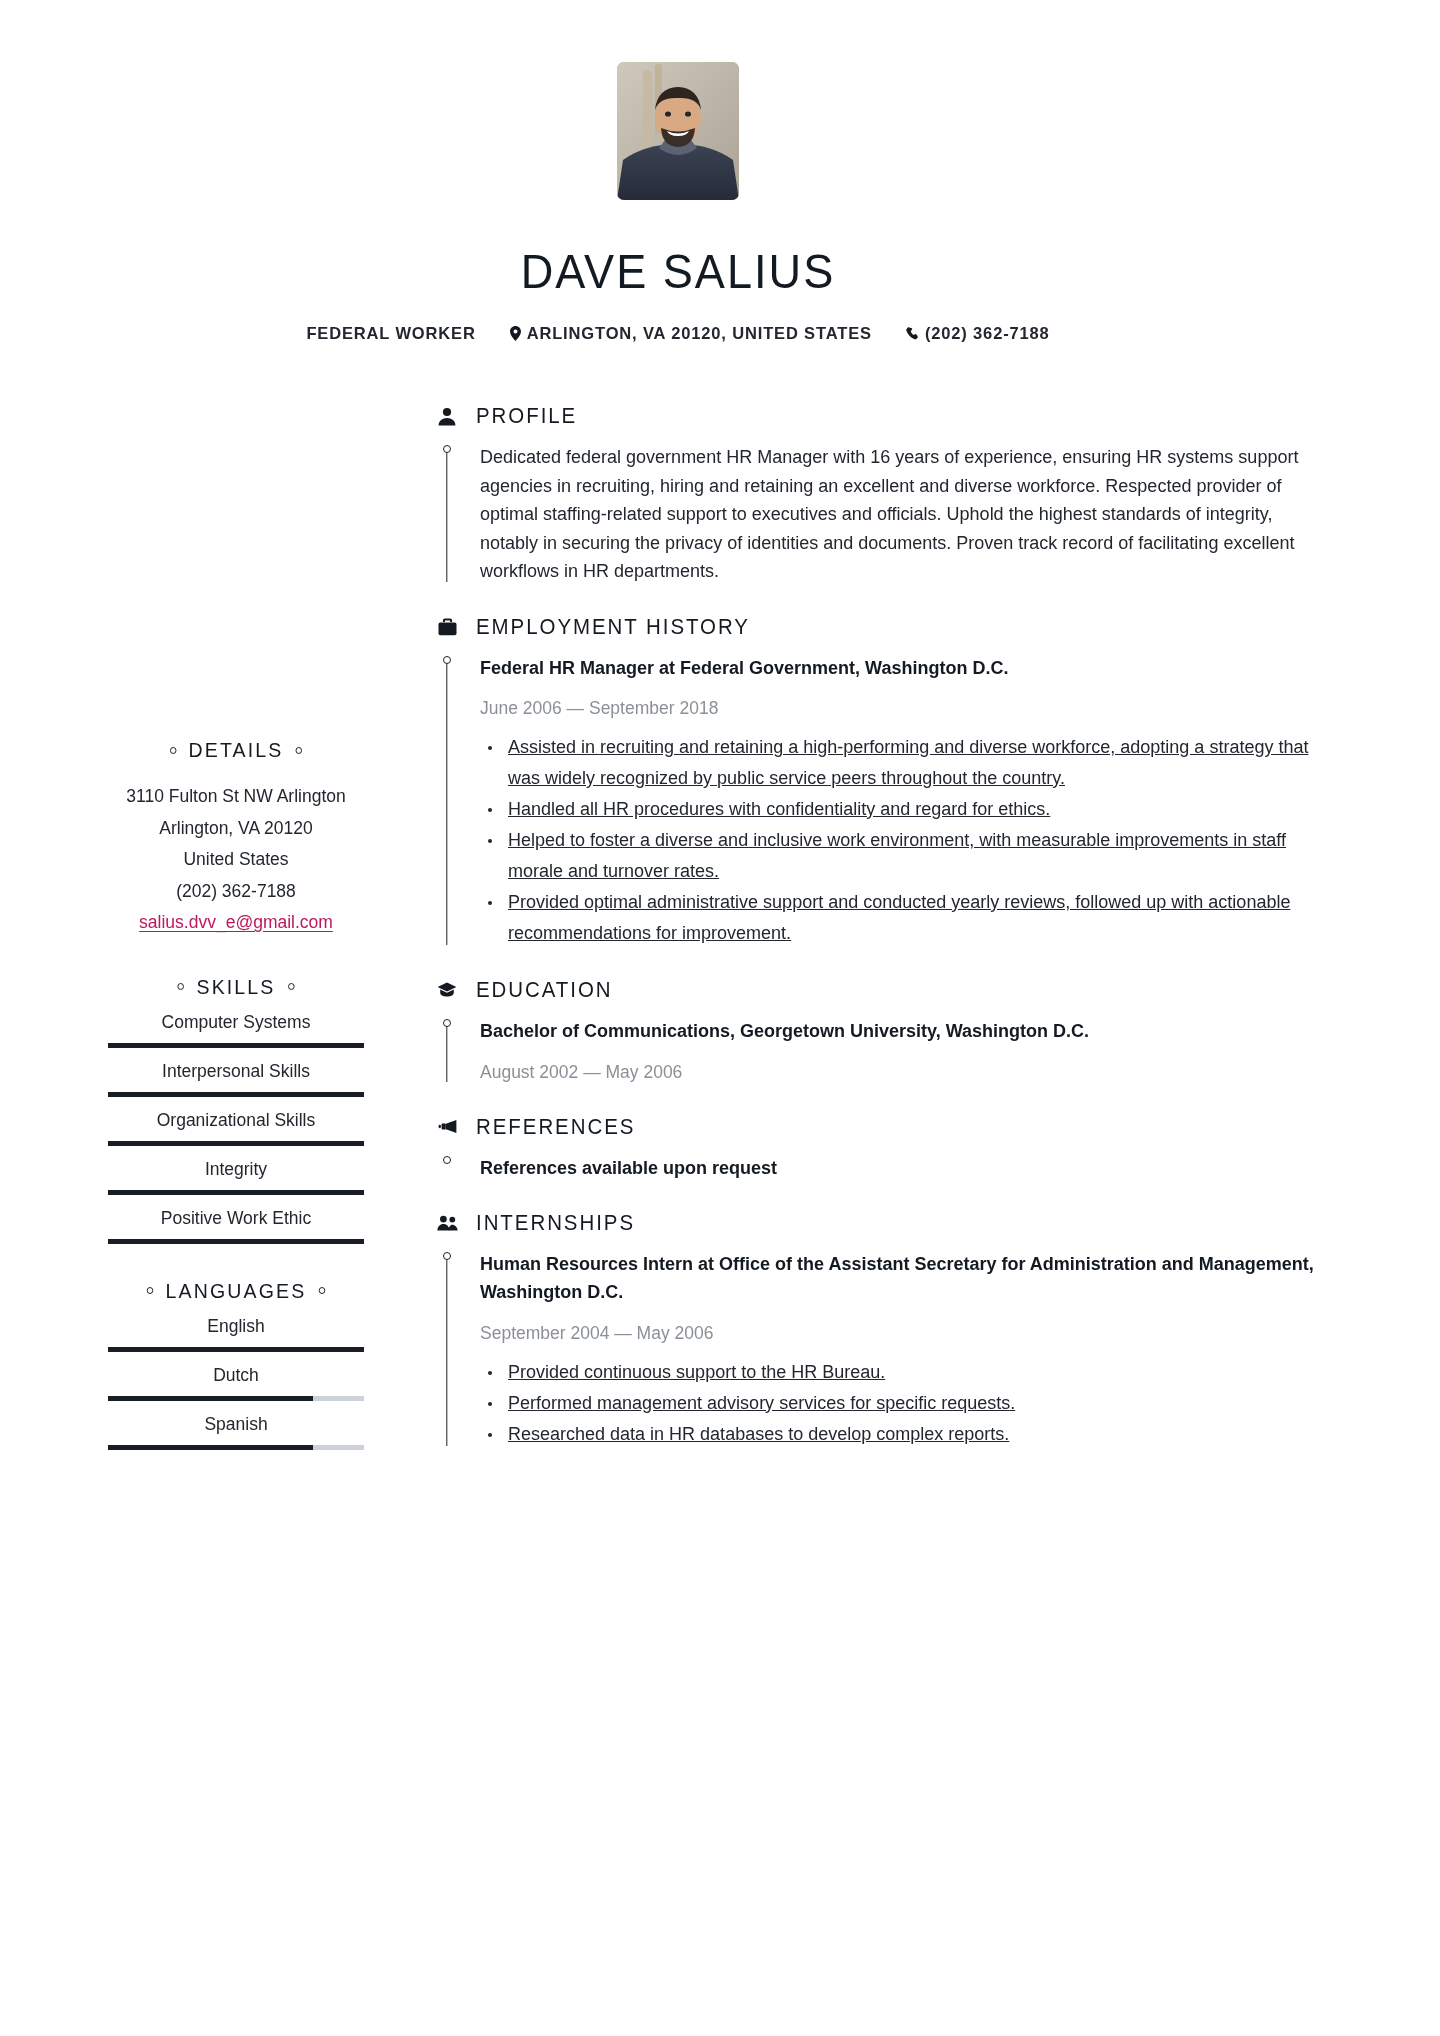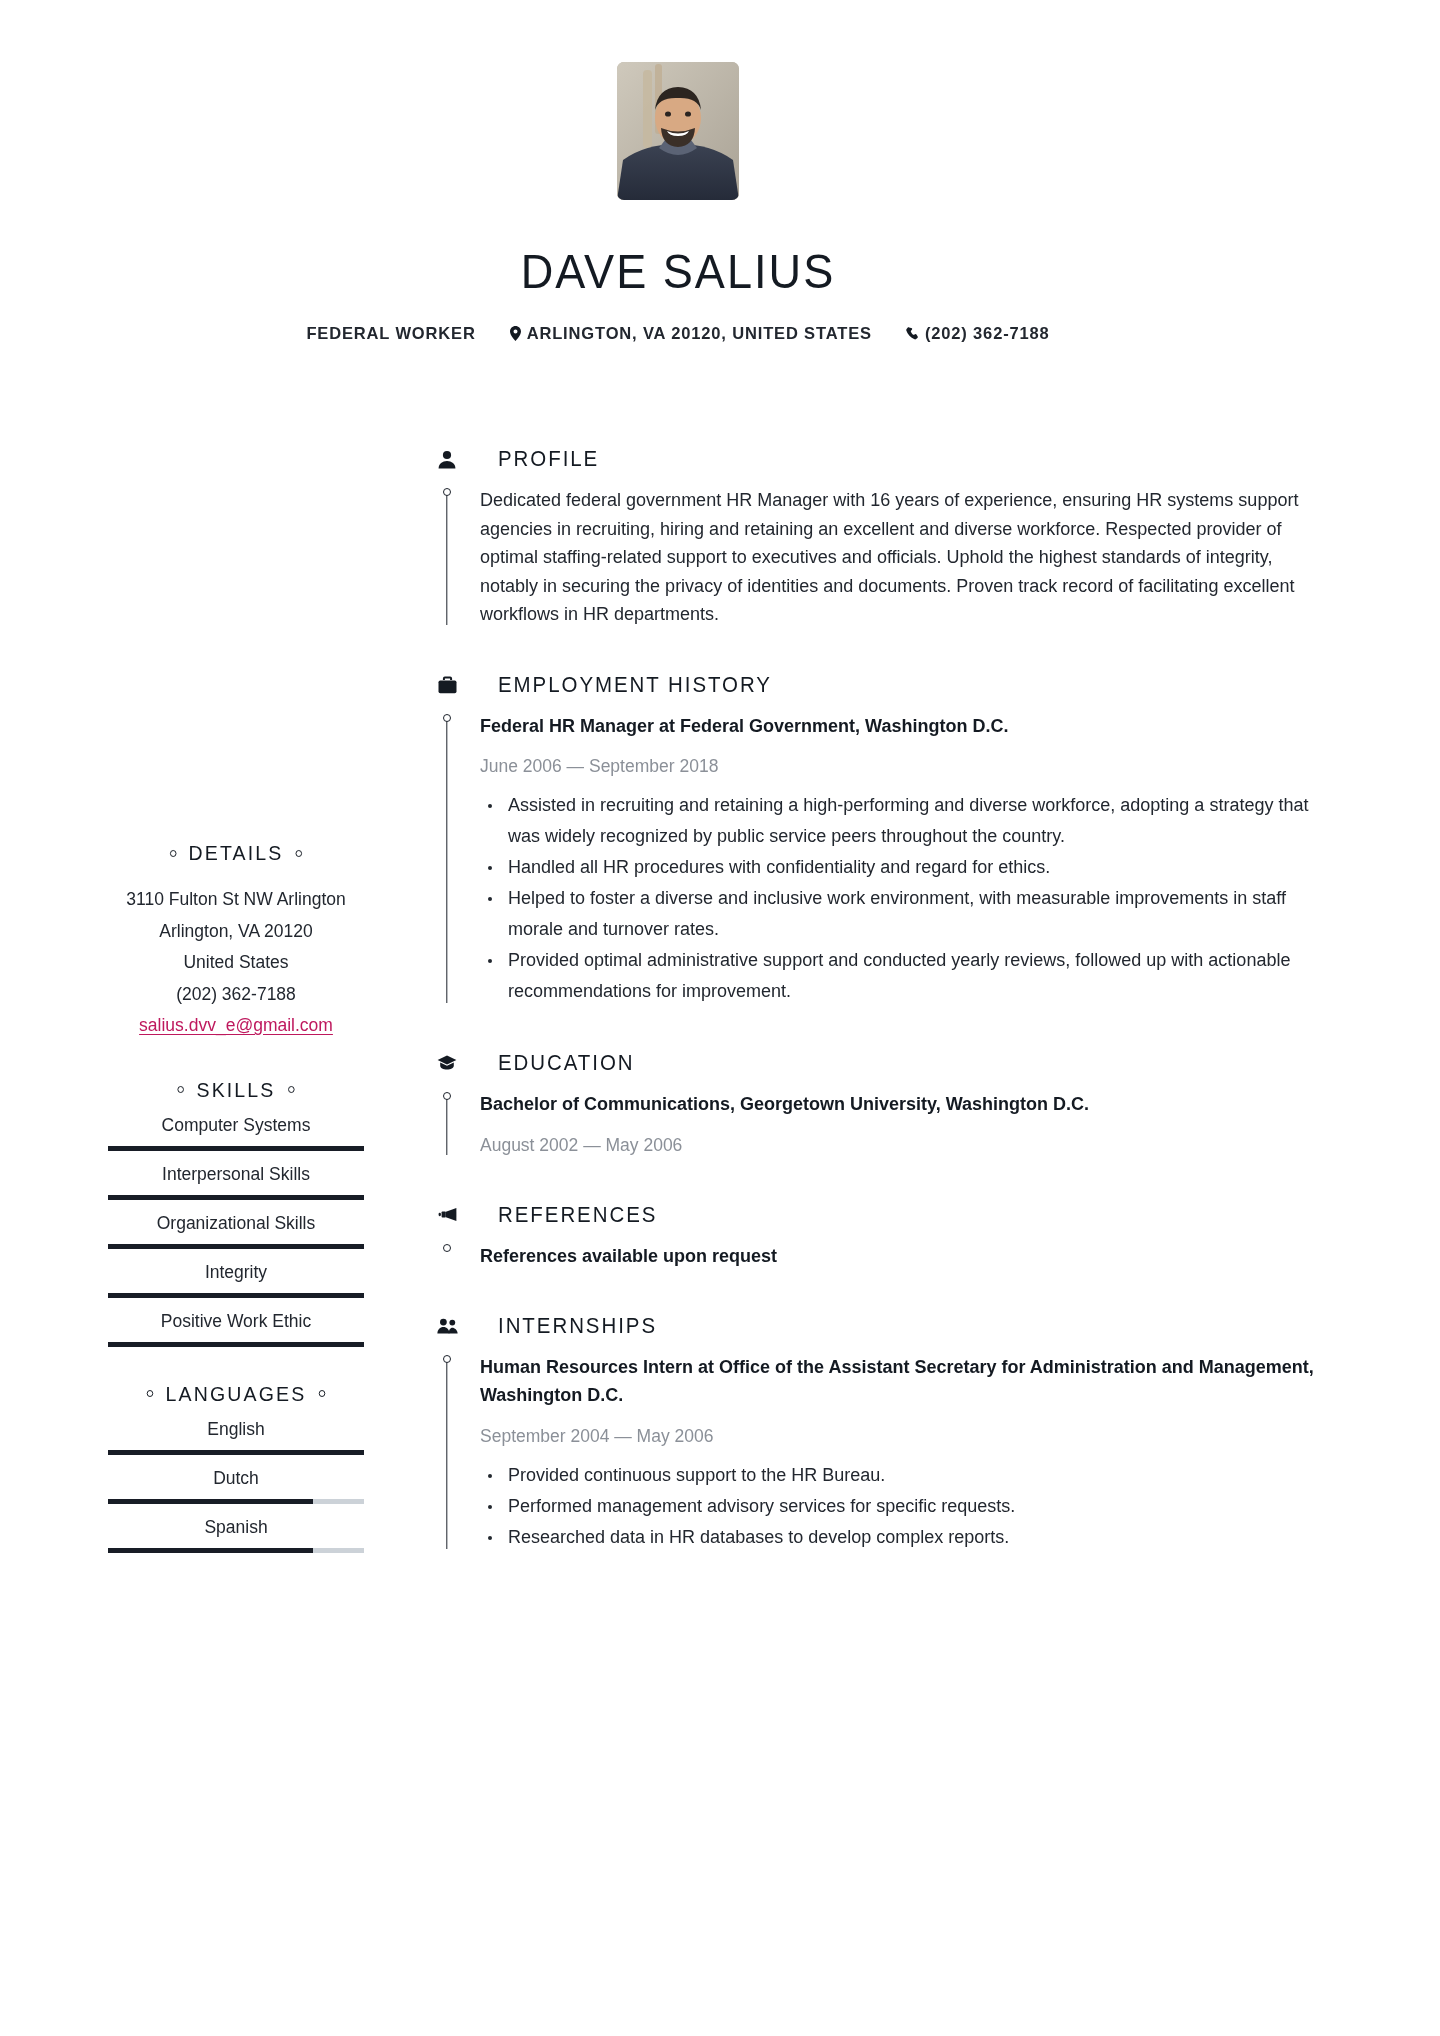--- a/index.html
+++ b/index.html
@@ -145,23 +145,22 @@
     flex: 1 1 auto;
     padding-left: 72px;
   }
 
   .section { position: relative; }
   .section + .section { margin-top: 28px; }
 
   .sec-head {
     display: flex;
     align-items: center;
-    gap: 40px;
+    gap: 18px;
     margin-bottom: 0;
-    margin-top: 43px;
   }
   .sec-icon {
     width: 22px;
     flex: 0 0 22px;
     display: flex;
     justify-content: center;
     align-items: center;
     color: #141a22;
   }
   .sec-icon svg { display: block; }
@@ -238,20 +237,21 @@
     list-style: none;
     padding-left: 0;
   }
   .bullets li {
     position: relative;
     padding-left: 28px;
     font-size: 18px;
     line-height: 31px;
     color: #22272f;
     max-width: 855px;
+    text-decoration: underline;
   }
   .bullets li::before {
     content: "";
     position: absolute;
     left: 8px;
     top: 14px;
     width: 4px;
     height: 4px;
     border-radius: 50%;
     background: #22272f;

